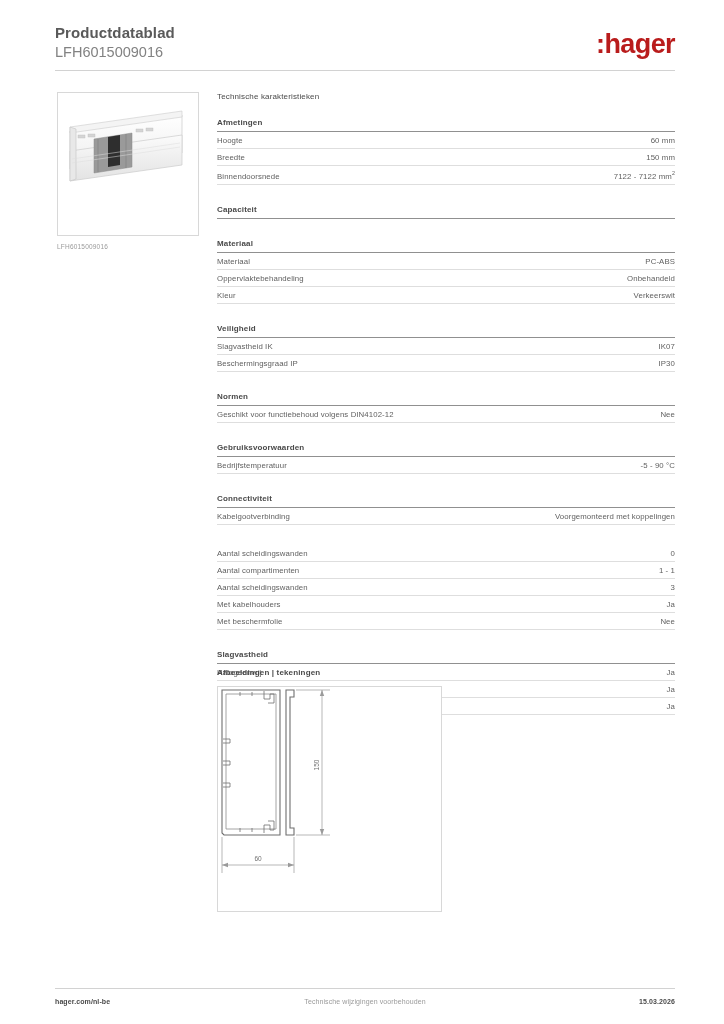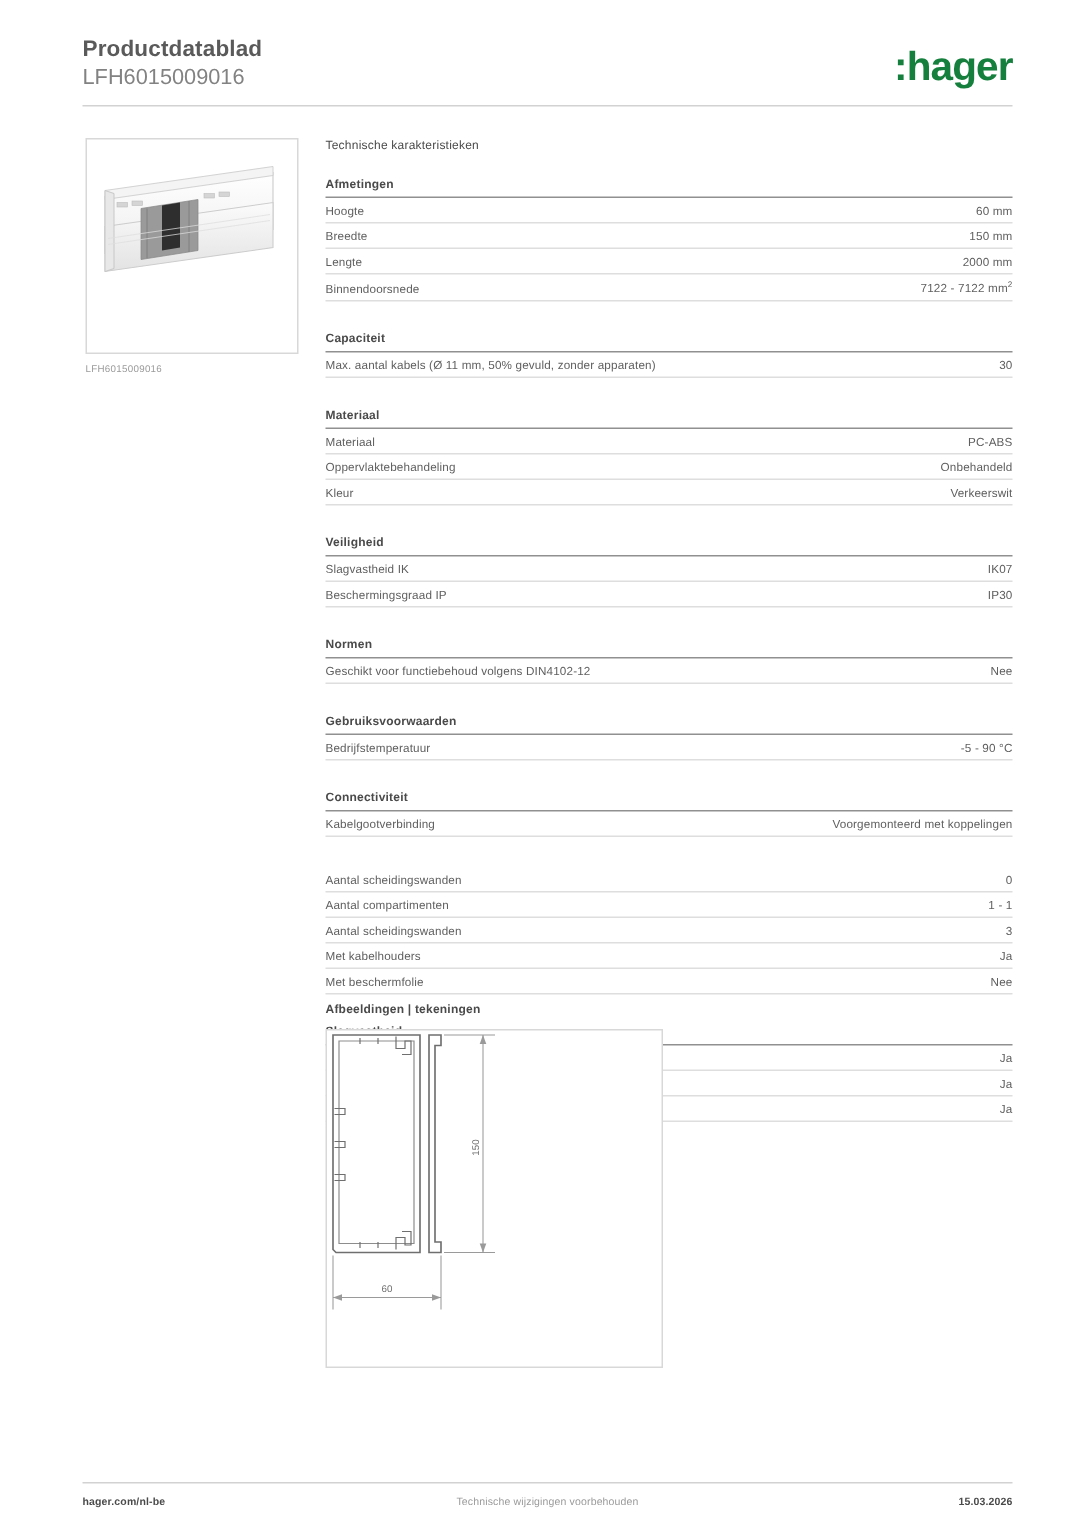--- a/index.html
+++ b/index.html
@@ -181,21 +181,21 @@
 </head>
 <body>
 
 <div class="page">
 
   <div class="header">
     <div class="title-block">
       <div class="doc-title">Productdatablad</div>
       <div class="doc-subtitle">LFH6015009016</div>
     </div>
-    <div class="logo" style="color: #15803d;">:hager</div>
+    <div class="logo" style="color: #b91c1c;">:hager</div>
   </div>
   <div class="header-rule"></div>
 
   <div class="product-box">
     <svg class="trunk-svg" width="138" height="140" viewBox="0 0 138 140">
       <defs>
         <linearGradient id="gBody" x1="0" y1="0" x2="0" y2="1">
           <stop offset="0%" stop-color="#fbfbfb"></stop>
           <stop offset="100%" stop-color="#e3e3e3"></stop>
         </linearGradient>
@@ -241,34 +241,26 @@
           <div class="section-head">Afmetingen</div>
           <div class="row">
             <span class="label">Hoogte</span>
             <span class="value">60 mm</span>
           </div>
           <div class="row">
             <span class="label">Breedte</span>
             <span class="value">150 mm</span>
           </div>
           <div class="row">
-            <span class="label">Lengte</span>
-            <span class="value">2000 mm</span>
-          </div>
-          <div class="row">
             <span class="label">Binnendoorsnede</span>
             <span class="value"><span>7122 - 7122 mm</span><sup>2</sup></span>
           </div>
         </div>
         <div class="section">
           <div class="section-head">Capaciteit</div>
-          <div class="row">
-            <span class="label">Max. aantal kabels (Ø 11 mm, 50% gevuld, zonder apparaten)</span>
-            <span class="value">30</span>
-          </div>
         </div>
         <div class="section">
           <div class="section-head">Materiaal</div>
           <div class="row">
             <span class="label">Materiaal</span>
             <span class="value">PC-ABS</span>
           </div>
           <div class="row">
             <span class="label">Oppervlaktebehandeling</span>
             <span class="value">Onbehandeld</span>

